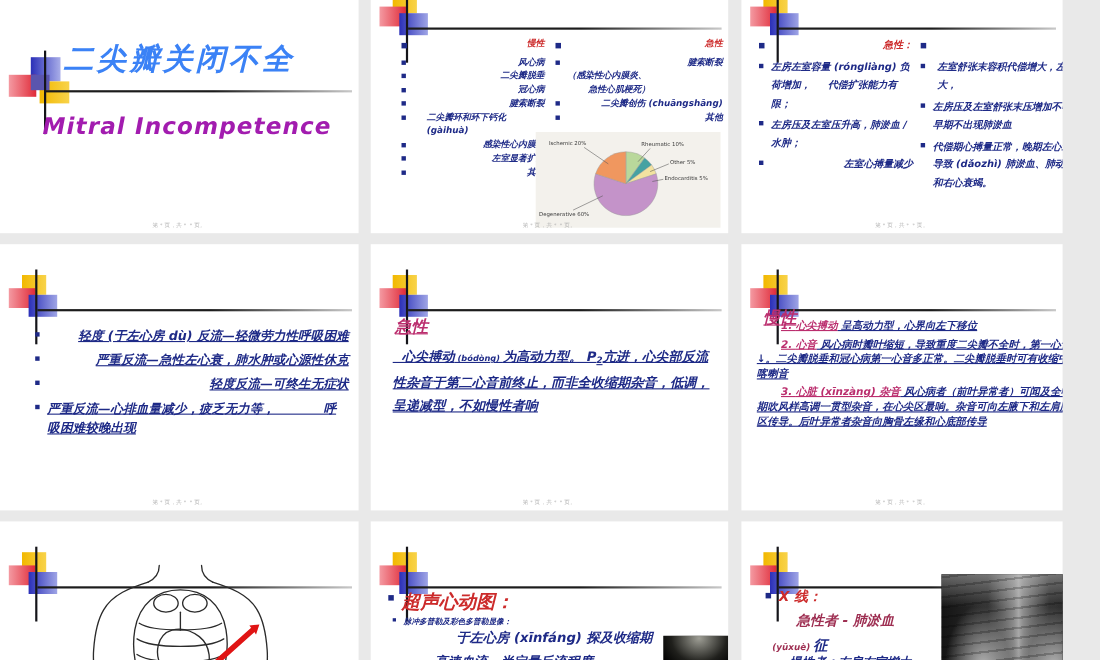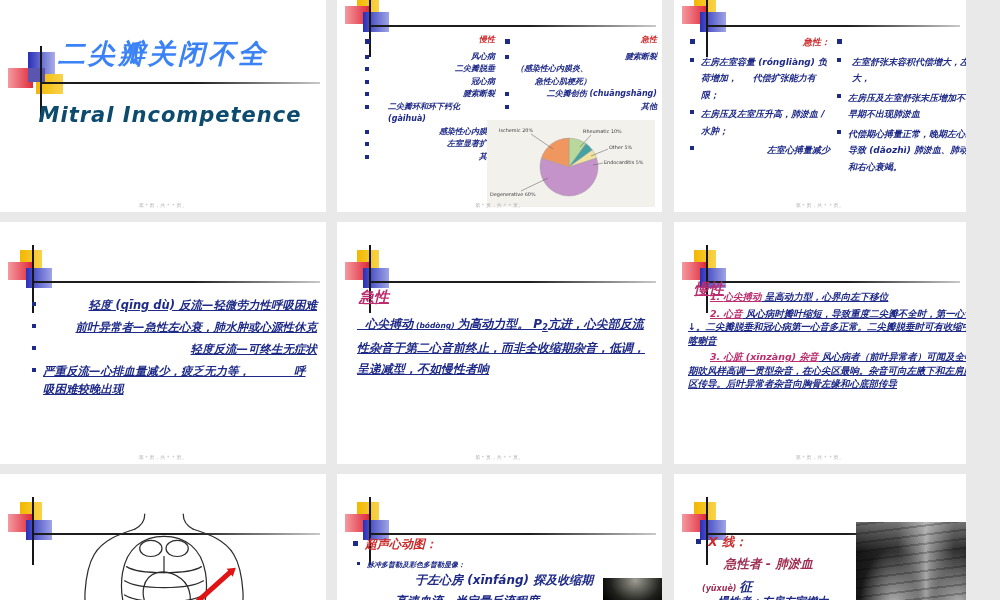--- a/index.html
+++ b/index.html
@@ -33,21 +33,21 @@
   .sq.big{width:5px;height:5px;margin-top:5px;}
   .it{display:flex;align-items:flex-start;}
   .navy{color:#1e2a87;} .red{color:#cc2b2b;} .mag{color:#bb2e6e;} .maroon{color:#9e2f52;}
   .bi{font-weight:bold;font-style:italic;justify-content:space-between;}
   .u{text-decoration:underline;text-decoration-thickness:1px;}
   .abs{position:absolute;}
 
   
   .s1-title{left:58px;top:36px;font-size:27px;letter-spacing:3px;color:#3b82f6;
             font-family:"DejaVu Serif",serif;font-weight:bold;font-style:italic;}
-  .s1-sub{left:30px;top:103px;width:280px;text-align:center;font-size:21px;color:#0c4a6e;
+  .s1-sub{left:30px;top:103px;width:280px;text-align:center;font-size:21px;color:#a21caf;
           font-weight:bold;font-style:italic;letter-spacing:1px;}
 
   
   .s2-col{position:absolute;top:34px;}
   .s2 .hd{font-size:12.5px;margin-bottom:4px;}
   .s2 .it{font-size:8px;line-height:12.5px;}
   .pie-wrap{position:absolute;left:150px;top:120px;width:168px;height:87px;background:#f3f1ec;}
   .pie-wrap svg{display:block;width:100%;height:100%;}
   .pie-lbl{font-size:4.9px;fill:#3c3c3c;font-family:"DejaVu Sans",sans-serif;}
   .pie-line{stroke:#555;stroke-width:.5;}
@@ -246,25 +246,25 @@
     <div class="lg lg-y"></div>
     <div class="lg lg-r"></div>
     <div class="lg lg-b"></div>
     <div class="lg lg-v"></div>
   </div>
   <div class="hrule" style="top:59px;left:34px"></div>
 
   <div class="abs" style="left:32px;top:74px;width:285px">
     <div class="it navy bi">
         <span class="sq" style="margin-top:6px"></span>
-        <span class="u">轻度 (qīng dù) 反流—轻微劳力性呼吸困难</span>
+        <span class="u">轻度 (于左心房 dù) 反流—轻微劳力性呼吸困难</span>
       </div>
     <div class="it navy bi">
         <span class="sq" style="margin-top:6px"></span>
-        <span class="u">前叶异常者—急性左心衰，肺水肿或心源性休克</span>
+        <span class="u">严重反流—急性左心衰，肺水肿或心源性休克</span>
       </div>
     <div class="it navy bi">
         <span class="sq" style="margin-top:6px"></span>
         <span class="u">轻度反流—可终生无症状</span>
       </div>
     <div class="it navy bi">
         <span class="sq" style="margin-top:6px"></span>
         <span class="u">严重反流—心排血量减少，疲乏无力等，&nbsp;&nbsp;&nbsp;&nbsp;&nbsp;&nbsp;&nbsp;&nbsp;&nbsp;&nbsp;&nbsp;呼吸困难较晚出现</span>
       </div>
   </div>
@@ -345,21 +345,21 @@
 
 <div class="slide r3 c2">
   <div class="logo abs" style="left:8px;top:28px">
     <div class="lg lg-y"></div>
     <div class="lg lg-r"></div>
     <div class="lg lg-b"></div>
     <div class="lg lg-v"></div>
   </div>
   <div class="hrule" style="top:59px;left:34px"></div>
 
-  <div class="abs it red bi" style="left:16px;top:62px;font-size:12px">
+  <div class="abs it red bi" style="left:16px;top:62px;font-size:17px">
       <span class="sq big"></span>
       <span>超声心动图：</span>
     </div>
   <div class="abs it navy bi" style="left:20px;top:86px;font-size:7px">
       <span class="sq" style="width:3px;height:3px;margin-top:2px"></span>
       <span>脉冲多普勒及彩色多普勒显像：</span>
     </div>
   <div class="abs navy bi" style="left:78px;top:98px;font-size:12px">于左心房 (xīnfáng) 探及收缩期</div>
   <div class="abs navy bi" style="left:58px;top:119px;font-size:12px">高速血流、半定量反流程度</div>
   <div class="usg"></div>

